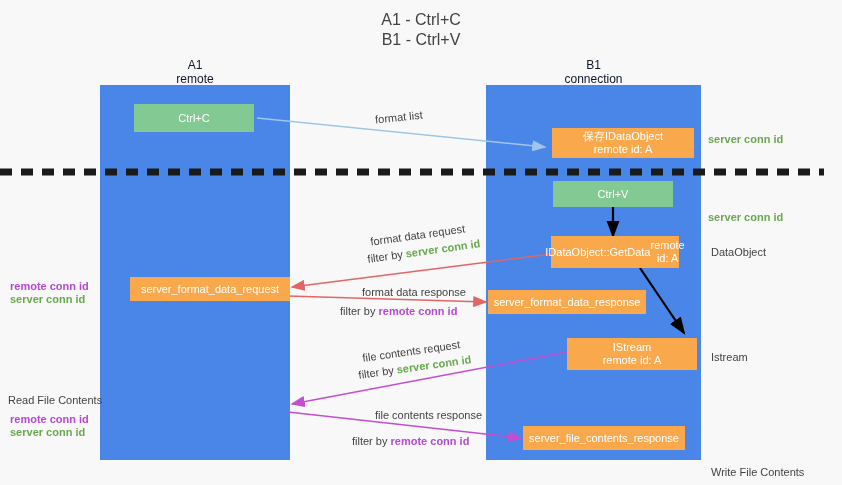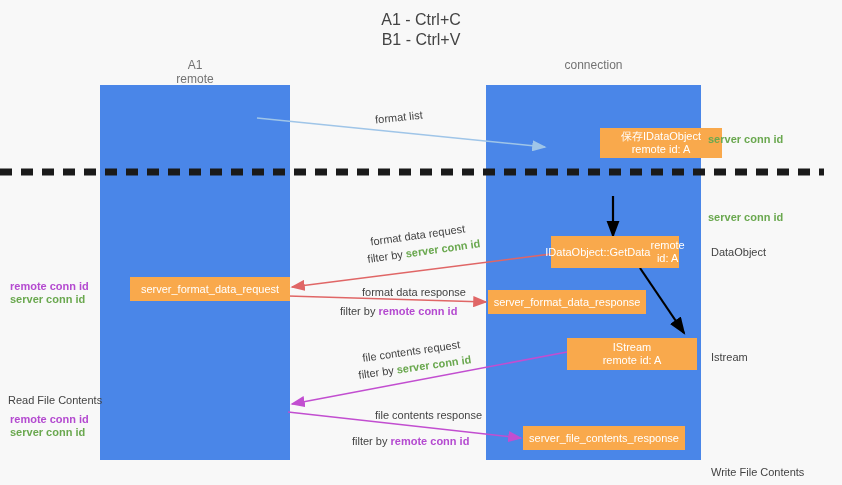--- a/index.html
+++ b/index.html
@@ -15,21 +15,21 @@
   .svg-layer{position:absolute;left:0;top:0;width:842px;height:485px;pointer-events:none;}
 
   
   .title{
     position:absolute;left:0;top:10px;width:842px;
     text-align:center;font-size:16px;line-height:20px;color:#434343;
   }
 
   
   .lane-head{
-    position:absolute;text-align:center;font-size:12px;line-height:14px;color:#737373;
+    position:absolute;text-align:center;font-size:12px;line-height:14px;color:#0f172a;
   }
 
   
   .lane{
     position:absolute;background:#4a86e8;
   }
 
   
   .node{
     position:absolute;box-sizing:border-box;
@@ -62,20 +62,21 @@
   <div class="title">
     <div>A1 - Ctrl+C</div>
     <div>B1 - Ctrl+V</div>
   </div>
 
   <div class="lane-head" style="left:100px;top:58px;width:190px;">
     <div>A1</div>
     <div>remote</div>
   </div>
   <div class="lane-head" style="left:486px;top:58px;width:215px;">
+    <div>B1</div>
     <div>connection</div>
   </div>
 
   <div class="lane" style="left:100px;top:85px;width:190px;height:375px;"></div>
   <div class="lane" style="left:486px;top:85px;width:215px;height:375px;"></div>
 
   <svg class="svg-layer" viewBox="0 0 842 485">
     <defs>
       <marker id="ah-blue" markerWidth="9" markerHeight="7" refX="8" refY="3.5" orient="auto">
         <polygon points="0 0, 9 3.5, 0 7" fill="#9fc5e8"></polygon>
@@ -101,26 +102,32 @@
 
     <line x1="551" y1="254" x2="292" y2="287" stroke="#e06666" stroke-width="1.6" marker-end="url(#ah-red)"></line>
 
     <line x1="288" y1="296" x2="486" y2="302" stroke="#e06666" stroke-width="1.6" marker-end="url(#ah-red)"></line>
 
     <line x1="567" y1="352" x2="292" y2="404" stroke="#c24ed0" stroke-width="1.6" marker-end="url(#ah-mag)"></line>
 
     <line x1="288" y1="412" x2="521" y2="438" stroke="#c24ed0" stroke-width="1.6" marker-end="url(#ah-mag)"></line>
   </svg>
 
-
-  <div class="node orange" style="left:552px;top:128px;width:122px;height:30px;flex-direction:column;margin-left:48px;">
+  <div class="node green" style="left:134px;top:104px;width:120px;height:28px;">
+    <span>Ctrl+C</span>
+  </div>
+
+  <div class="node orange" style="left:552px;top:128px;width:142px;height:30px;flex-direction:column;">
     <span>保存IDataObject</span>
     <span class="l2">remote id: A</span>
   </div>
 
+  <div class="node green" style="left:553px;top:181px;width:120px;height:26px;">
+    <span>Ctrl+V</span>
+  </div>
 
   <div class="node orange" style="left:551px;top:236px;width:128px;height:32px;flex-direction:row;">
     <span>IDataObject::GetData</span>
     <span class="l2">remote id: A</span>
   </div>
 
   <div class="node orange" style="left:567px;top:338px;width:130px;height:32px;flex-direction:column;">
     <span>IStream</span>
     <span class="l2">remote id: A</span>
   </div>

